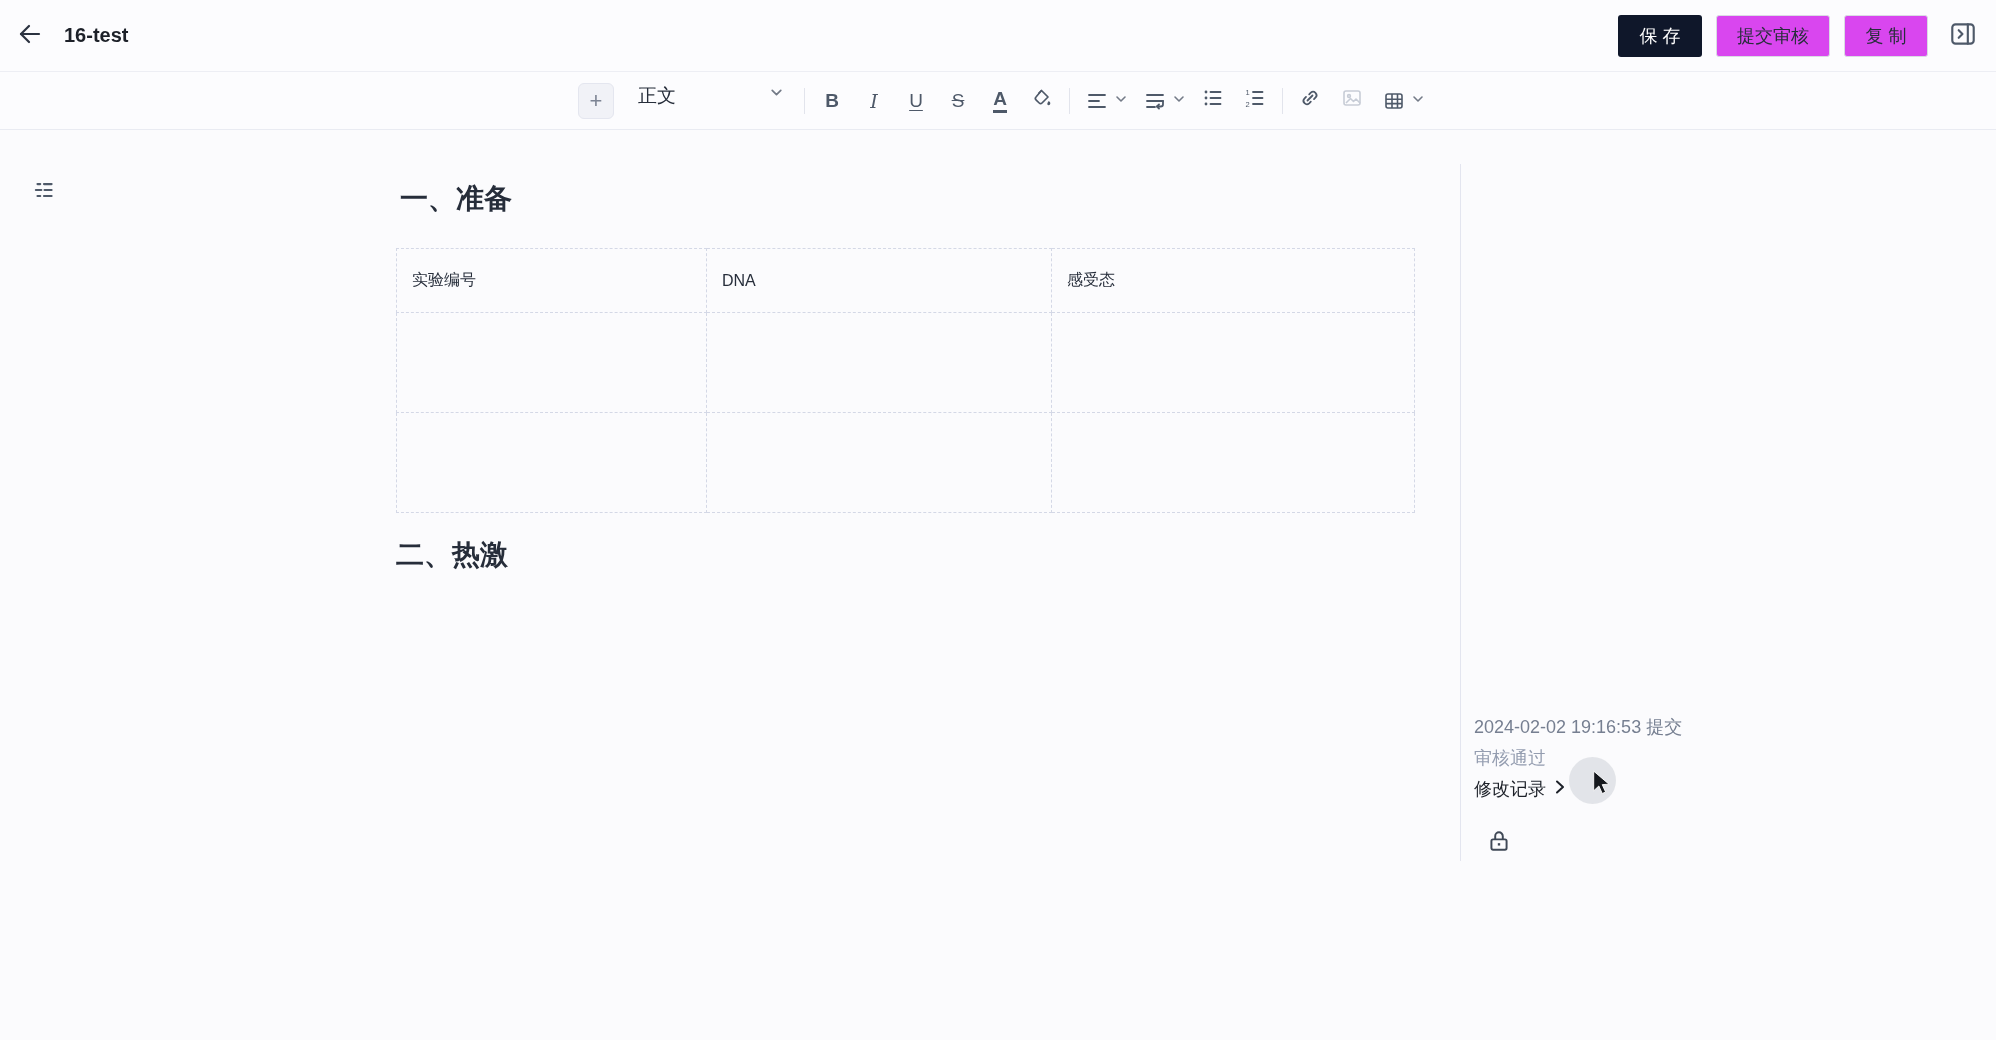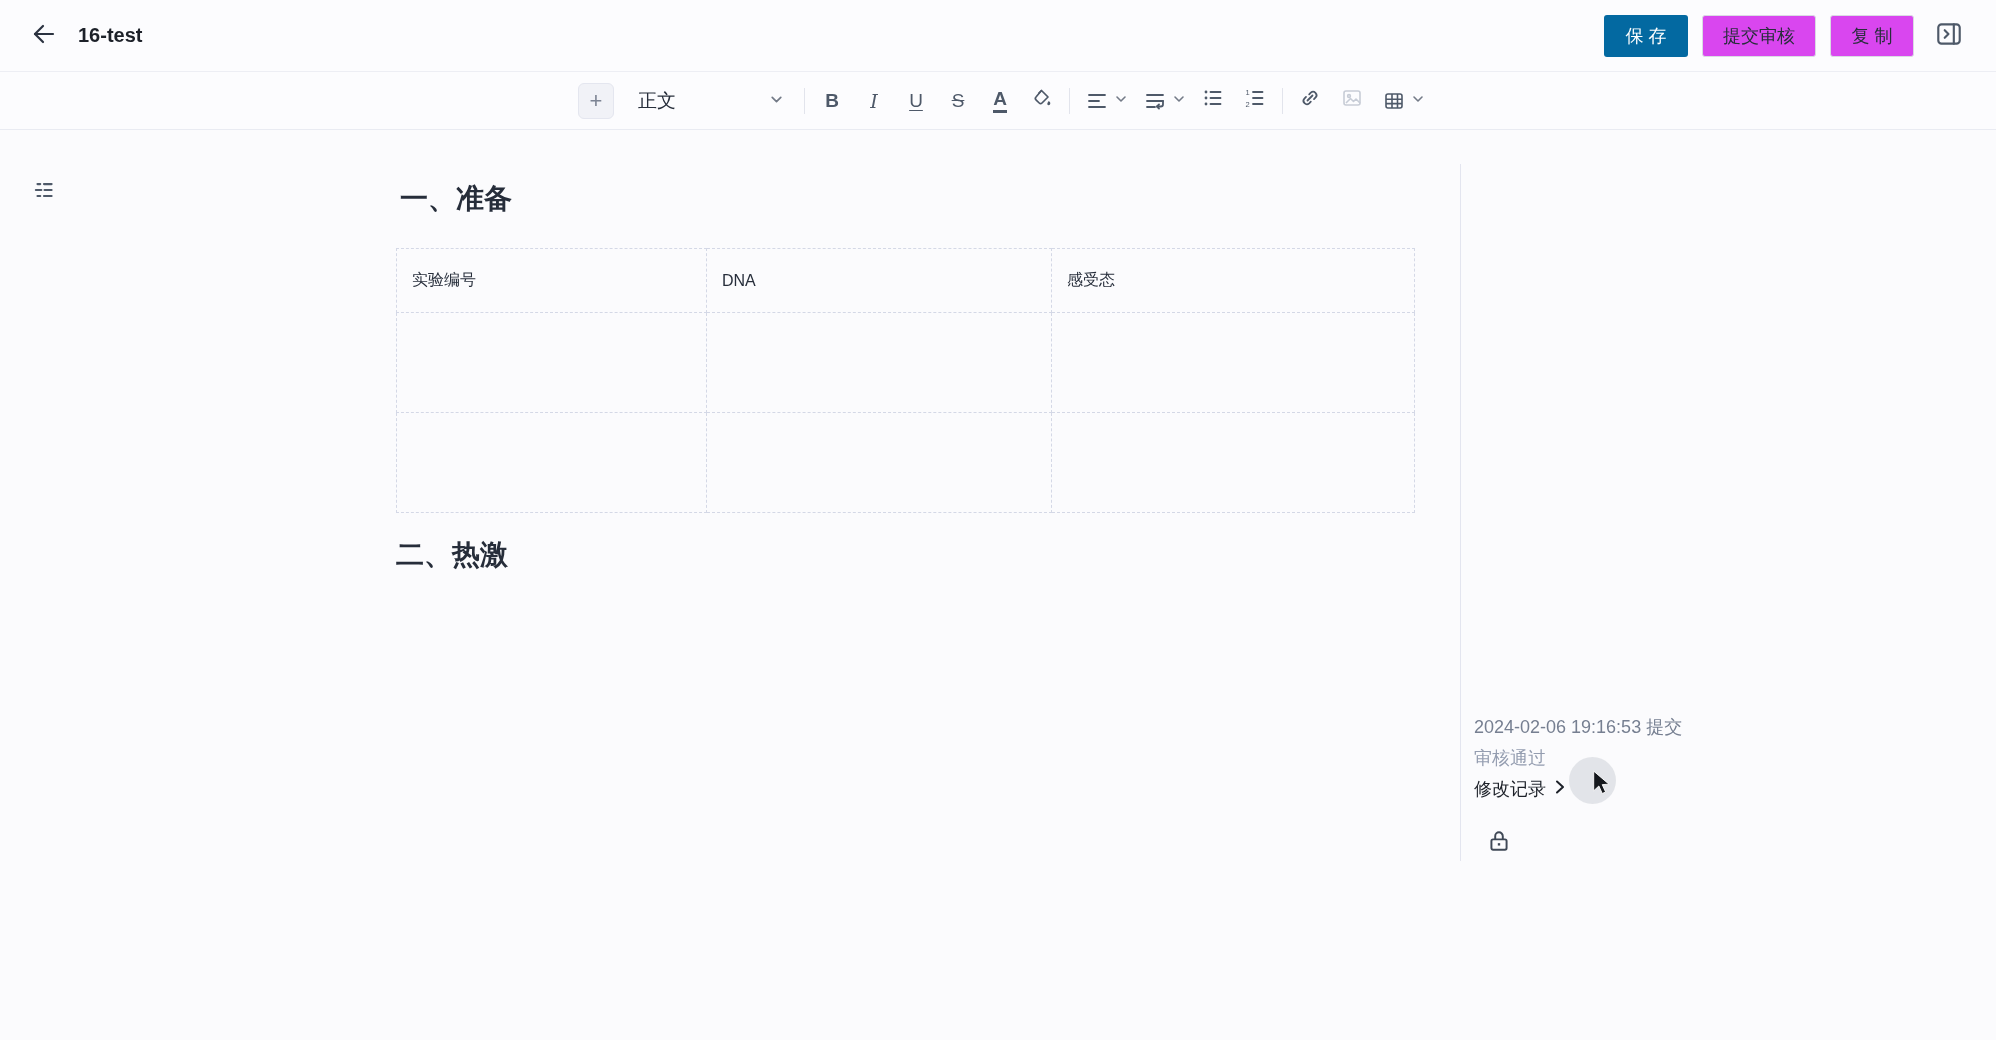--- a/index.html
+++ b/index.html
@@ -5,46 +5,46 @@
   * { box-sizing: border-box; }
   html,body { margin:0; padding:0; }
   body {
     width:1996px; height:1040px; position:relative; overflow:hidden;
     background:#fbfbfd; color:#272e3b;
     font-family:"Liberation Sans","DejaVu Sans",sans-serif;
   }
   
   .header {
     position:absolute; top:0; left:0; right:0; height:72px;
-    display:flex; align-items:center; padding:0 26px;
+    display:flex; align-items:center; padding:0 12px;
     background:#fcfcfe; border-bottom:1px solid #edeef4;
   }
   .back-btn { width:36px; height:36px; display:flex; align-items:center; justify-content:center; cursor:pointer; }
   .doc-title { font-weight:700; font-size:20px; color:#1d2129; margin-left:16px; }
   .header-actions { margin-left:auto; display:flex; align-items:center; gap:14px; }
   .btn {
     height:42px; min-width:84px; padding:0 20px; font-size:18px; border-radius:3px;
     display:flex; align-items:center; justify-content:center; cursor:pointer; white-space:nowrap;
   }
-  .btn-primary { background:#0369a1; color:#ffffff; border:none; }
+  .btn-primary { background:#0f172a; color:#ffffff; border:none; }
   .btn-outline { background:#d946ef; border:1px solid #d9dce3; color:#272e3b; }
   .icon-btn { width:42px; height:42px; border:none; background:transparent; display:flex; align-items:center; justify-content:center; cursor:pointer; }
 
   
   .toolbar {
     position:absolute; top:72px; left:0; right:0; height:58px;
     display:flex; align-items:center; gap:12px; padding-left:578px;
     background:#fcfcfe; border-bottom:1px solid #e9ebf2;
   }
   .tb-plus {
     width:36px; height:36px; border-radius:6px; background:#f1f2f7; border:1px solid #e4e6ef;
     display:flex; align-items:center; justify-content:center; font-size:22px; color:#7d8494; cursor:pointer;
   }
   .tb-style {
-    width:166px; height:36px; display:flex; align-items:center; justify-content:space-between;
+    width:166px; height:36px; display:flex; justify-content:space-between;
     padding:0 8px 0 12px; font-size:19px; color:#272e3b; cursor:pointer; border-radius:4px;
   }
   .tb-divider { width:1px; height:26px; background:#e2e4ec; }
   .tb-icon {
     width:30px; height:30px; display:flex; align-items:center; justify-content:center;
     color:#4e5969; font-size:19px; border-radius:4px; cursor:pointer;
   }
   .tb-combo { display:flex; align-items:center; gap:2px; cursor:pointer; }
   .li-b { font-weight:800; }
   .li-i { font-style:italic; font-family:"DejaVu Serif","Liberation Serif",serif; }
@@ -276,21 +276,21 @@
   </table>
 
 
   <h1 class="doc-h2">二、热激</h1>
 
 </div>
 
 <div class="panel-divider"></div>
 
 <div class="review-panel">
-  <div class="rp-submitted">2024-02-06 19:16:53 提交</div>
+  <div class="rp-submitted">2024-02-02 19:16:53 提交</div>
   <div class="rp-status">审核通过</div>
   <div class="rp-history">
     <span>修改记录</span>
     <span>
       <svg width="14" height="16" viewBox="0 0 14 16" fill="none" stroke="#1d2129" stroke-width="2" stroke-linecap="round" stroke-linejoin="round">
           <path d="M4 2.5l6 5.5-6 5.5"></path>
         </svg>
     </span>
   </div>
 </div>

